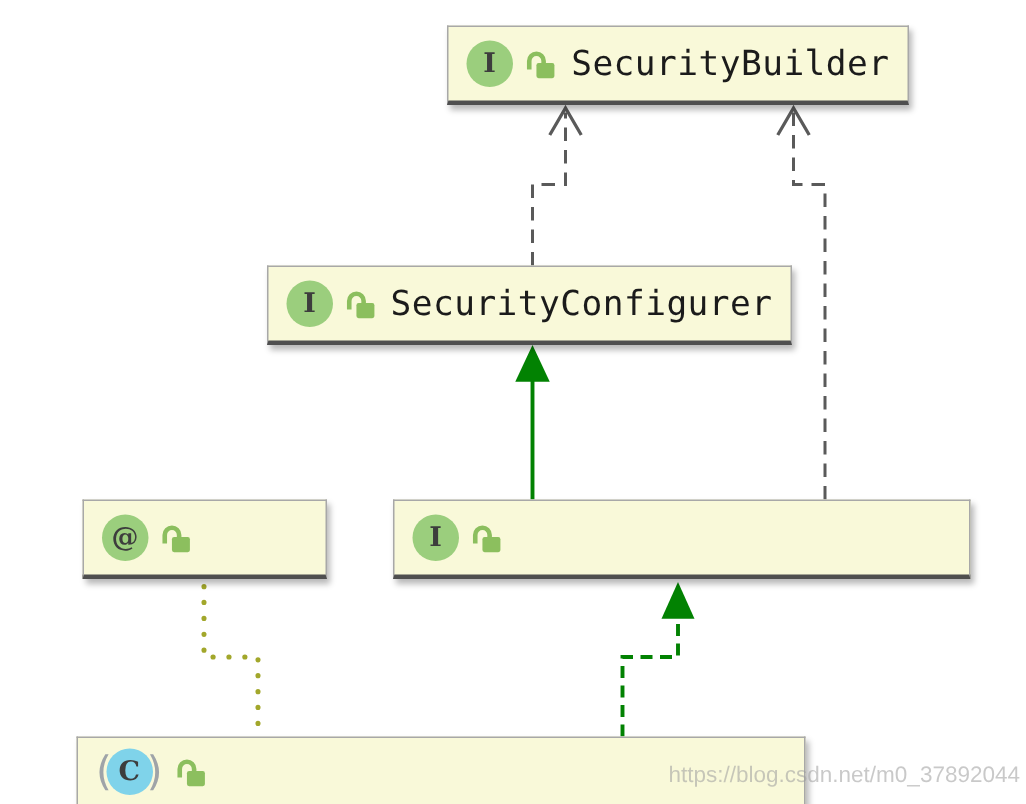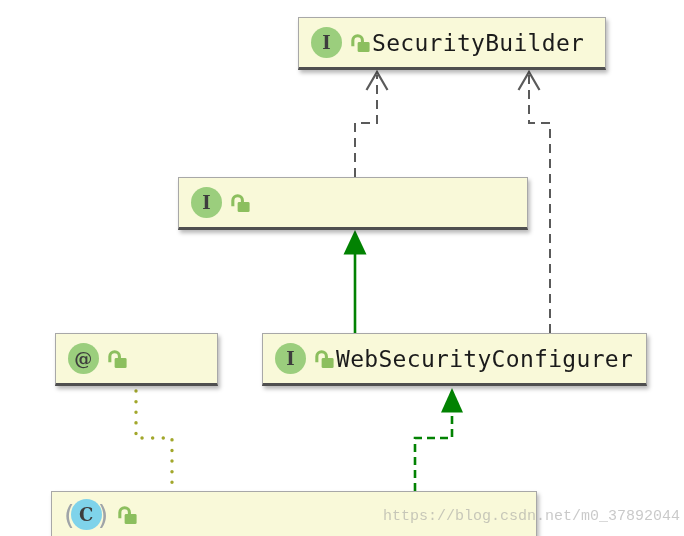--- a/index.html
+++ b/index.html
@@ -13,33 +13,33 @@
   .edge-head-fill{fill:var(--edge-green,#028202);stroke:none;}
   .edge-dots{stroke:var(--edge-olive,#a2a72b);stroke-width:3.4;fill:none;stroke-dasharray:0.1 10.5;stroke-linecap:round;}
 
   .node{position:absolute;box-sizing:border-box;z-index:2;height:53px;
         background:var(--node-fill,#f9f9d9);
         border:1px solid var(--node-border,#a8a8a8);
         border-bottom:3px solid var(--node-underline,#4f4f4f);
         box-shadow:2px 3px 4px rgba(0,0,0,0.28);
         display:flex;align-items:center;padding:0 12px;
         color:var(--text,#1b1b1b);font-size:23px;letter-spacing:0.3px;cursor:default;}
-  .node .label{flex:1;text-align:left;white-space:nowrap;}
+  .node .label{flex:1;text-align:right;white-space:nowrap;}
   .badge{width:31px;height:31px;border-radius:50%;flex:0 0 auto;
          display:flex;align-items:center;justify-content:center;
          font-family:"DejaVu Serif", serif;font-weight:bold;font-size:18px;color:#3d3d3d;}
   .badge.interface,.badge.annotation{background:var(--badge-green,#9bce7d);}
   .badge.class{background:var(--badge-blue,#7fd3ea);}
   .badge-wrap{display:flex;align-items:center;flex:0 0 auto;}
   .paren{font-family:"DejaVu Sans", sans-serif;font-size:27px;color:#9fa4a8;line-height:1;}
   .paren.l{margin-right:-4px;}
   .paren.r{margin-left:-4px;}
   .lock{flex:0 0 auto;margin-left:7px;display:flex;align-items:center;}
   .watermark{position:absolute;top:508px;right:4px;z-index:30;
-             font-family:Liberation Mono, monospace;font-size:15px;
+             font-family:Liberation Sans, sans-serif;font-size:15px;
              color:#9e9e9e;opacity:0.55;white-space:nowrap;pointer-events:none;}
 </style>
 </head>
 <body>
 
 <div id="canvas">
 
   <svg class="edges" width="684" height="536">
     <g>
       <path class="edge-dash-gray" d="M355 177 L355 123 L377 123 L377 75"></path>
@@ -74,31 +74,31 @@
   </div>
 
   <div class="node" style="left:178px;top:177px;width:350px;">
     <span class="badge interface">I</span>
     <span class="lock">
       <svg width="23" height="23" viewBox="0 0 24 24">
         <path d="M4 16 v-6 a5 5 0 0 1 10 0 v1.5" fill="none" stroke="#8cbf5e" stroke-width="3.2"></path>
         <rect x="9" y="11.5" width="12.5" height="10.5" rx="1.5" fill="#8cbf5e"></rect>
       </svg>
     </span>
+    <span class="label">SecurityConfigurer</span>
   </div>
 
   <div class="node" style="left:262px;top:333px;width:385px;">
     <span class="badge interface">I</span>
     <span class="lock">
       <svg width="23" height="23" viewBox="0 0 24 24">
         <path d="M4 16 v-6 a5 5 0 0 1 10 0 v1.5" fill="none" stroke="#8cbf5e" stroke-width="3.2"></path>
         <rect x="9" y="11.5" width="12.5" height="10.5" rx="1.5" fill="#8cbf5e"></rect>
       </svg>
     </span>
-    <span class="label">WebSecurityConfigurer</span>
   </div>
 
   <div class="node" style="left:55px;top:333px;width:163px;">
     <span class="badge annotation">@</span>
     <span class="lock">
       <svg width="23" height="23" viewBox="0 0 24 24">
         <path d="M4 16 v-6 a5 5 0 0 1 10 0 v1.5" fill="none" stroke="#8cbf5e" stroke-width="3.2"></path>
         <rect x="9" y="11.5" width="12.5" height="10.5" rx="1.5" fill="#8cbf5e"></rect>
       </svg>
     </span>

